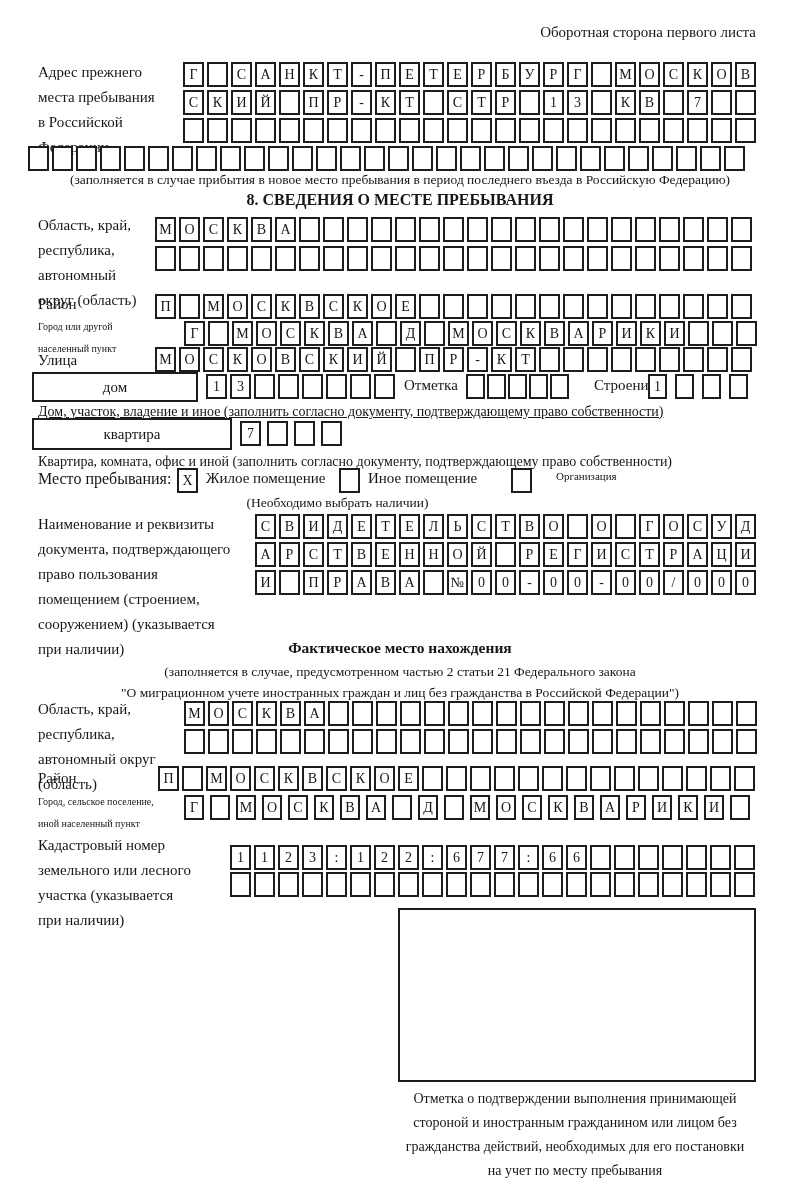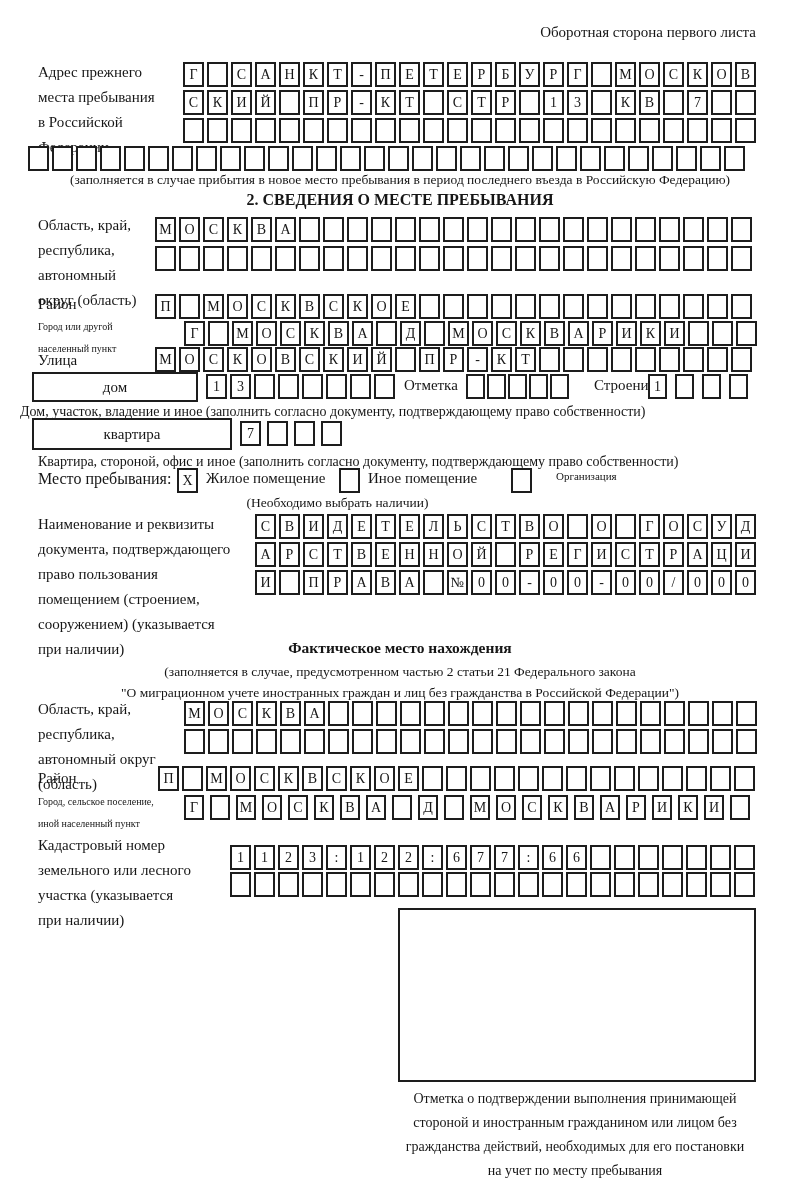--- a/index.html
+++ b/index.html
@@ -153,21 +153,21 @@
       <span class="cell"></span>
       <span class="cell"></span>
       <span class="cell"></span>
       <span class="cell"></span>
       <span class="cell"></span>
       <span class="cell"></span>
       <span class="cell"></span>
     </div>
   <div class="abs note center" style="left:8px; top:172px; width:784px;">(заполняется в случае прибытия в новое место пребывания в период последнего въезда в Российскую Федерацию)</div>
 
-  <div class="abs bold center" style="left:8px; top:191px; width:784px; font-size:16px;">2. СВЕДЕНИЯ О МЕСТЕ ПРЕБЫВАНИЯ</div>
+  <div class="abs bold center" style="left:8px; top:191px; width:784px; font-size:16px;">8. СВЕДЕНИЯ О МЕСТЕ ПРЕБЫВАНИЯ</div>
 
   <div class="abs lbl" style="left:38px; top:213px; width:150px;">Область, край,
 республика,
 автономный
 округ (область)</div>
   <div class="abs boxrow" style="left:155px; top:217px;">
       <span class="cell">М</span>
       <span class="cell">О</span>
       <span class="cell">С</span>
       <span class="cell">К</span>
@@ -327,30 +327,30 @@
       <span class="cell"></span>
       <span class="cell"></span>
     </div>
   <div class="abs" style="left:582px; top:377px; font-size:15px;margin-left:12px;">Строение</div>
   <div class="abs boxrow row-stroenie" style="left:648px; top:374px;">
       <span class="cell">1</span>
       <span class="cell"></span>
       <span class="cell"></span>
       <span class="cell"></span>
     </div>
-  <div class="abs note14" style="left:20px; top:404px;">Дом, участок, владение и иное (заполнить согласно документу, подтверждающему право собственности)</div>
+  <div class="abs note14" style="left:38px; top:404px;text-decoration:underline;">Дом, участок, владение и иное (заполнить согласно документу, подтверждающему право собственности)</div>
 
   <div class="abs label-box" style="left:32px; top:418px; width:196px; height:28px;">квартира</div>
   <div class="abs boxrow row-apart" style="left:240px; top:421px;">
       <span class="cell">7</span>
       <span class="cell"></span>
       <span class="cell"></span>
       <span class="cell"></span>
     </div>
-  <div class="abs note14" style="left:38px; top:454px;">Квартира, стороной, офис и иное (заполнить согласно документу, подтверждающему право собственности)</div>
+  <div class="abs note14" style="left:38px; top:454px;">Квартира, комната, офис и иной (заполнить согласно документу, подтверждающему право собственности)</div>
 
   <div class="abs" style="left:38px; top:470px; font-size:16px;">Место пребывания:</div>
   <div class="abs checkbox" style="left:177px; top:468px;">X</div>
   <div class="abs" style="left:206px; top:470px; font-size:15px;">Жилое помещение</div>
   <div class="abs checkbox" style="left:339px; top:468px;"></div>
   <div class="abs" style="left:368px; top:470px; font-size:15px;">Иное помещение</div>
   <div class="abs checkbox" style="left:511px; top:468px;"></div>
   <div class="abs" style="left:556px; top:470px; font-size:11px;">Организация</div>
   <div class="abs note center" style="left:160px; top:495px; width:355px;">(Необходимо выбрать наличии)</div>
 

